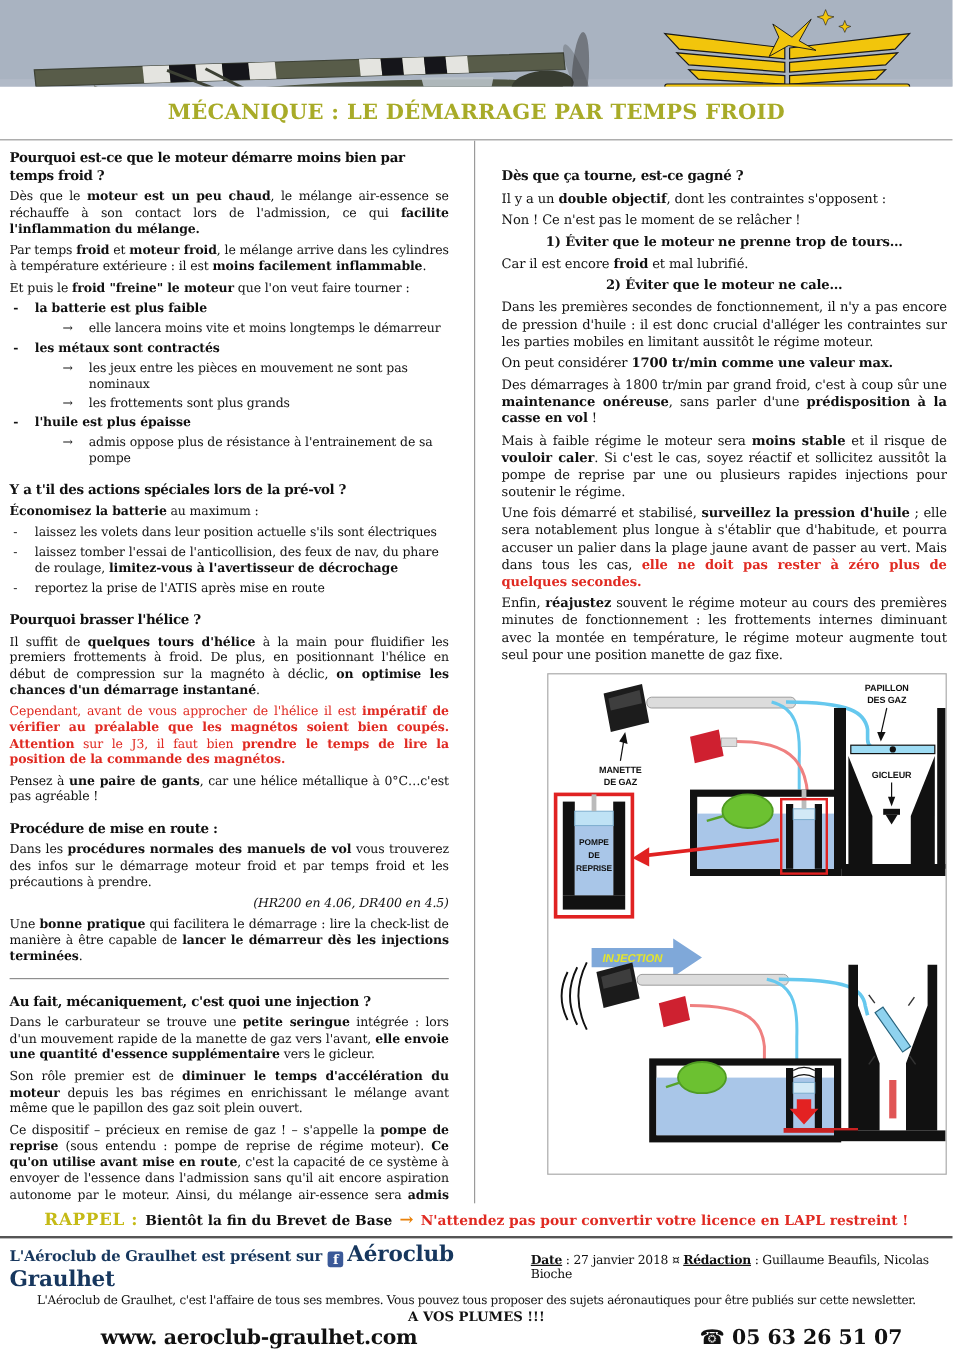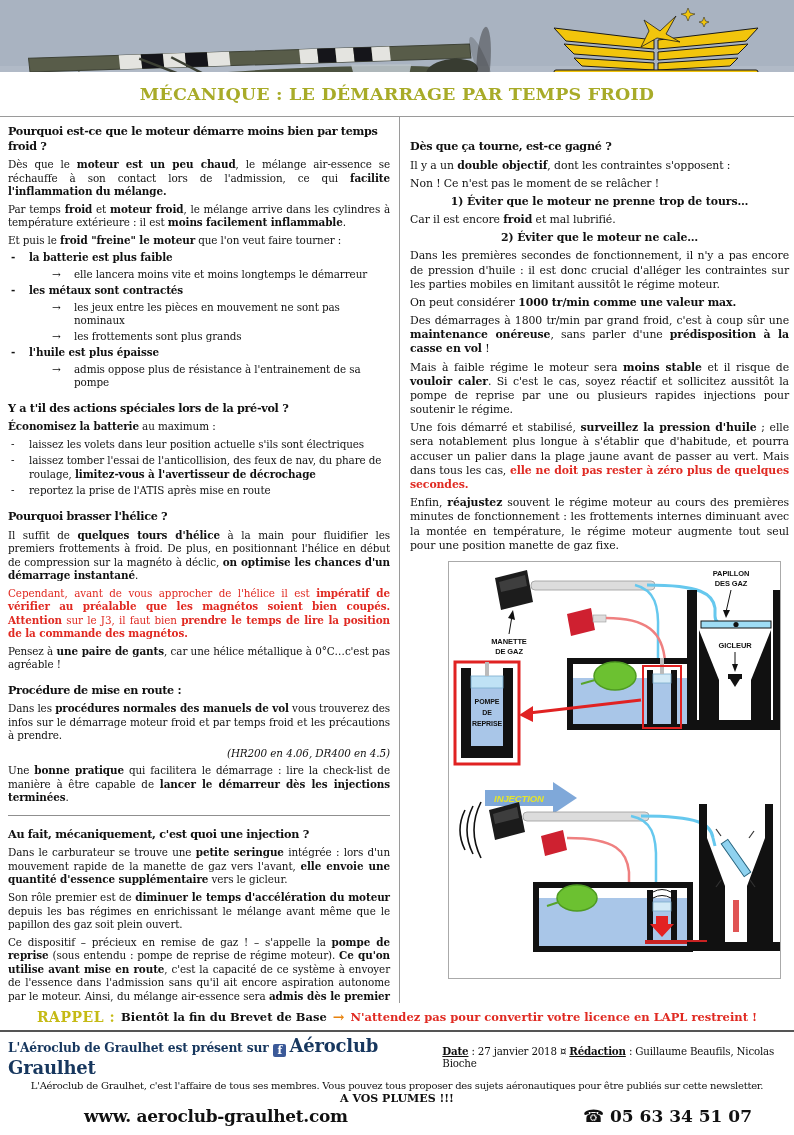--- a/index.html
+++ b/index.html
@@ -6,21 +6,21 @@
   .page{position:relative;width:794px;height:1135px;background:#fff;overflow:hidden;
         font-family:"DejaVu Serif","Liberation Serif",serif;color:#111;}
   
   .header{position:relative;width:794px;height:72px;overflow:hidden;}
   .logo{position:absolute;right:18px;top:4px;width:238px;height:96px;}
   
   .title-band{height:44px;display:flex;align-items:center;justify-content:center;
               border-bottom:1px solid #9a9a9a;}
   .title-band span{font-weight:700;font-size:17.5px;letter-spacing:.2px;color:#a8ab28;}
   
-  .body-cols{display:flex;height:886px;overflow:hidden;}
+  .body-cols{display:flex;height:886px;overflow:hidden;gap:12px;}
   .leftcol{width:399px;box-sizing:border-box;padding:7px 9px 0 8px;font-size:10.4px;line-height:1.3;letter-spacing:-.1px;}
   .col-divider{width:1px;background:#9a9a9a;}
   .rightcol{flex:1;box-sizing:border-box;padding:7px 5px 0 10px;font-size:10.9px;line-height:1.3;letter-spacing:-.1px;margin-top:15px;}
   .bh{font-weight:700;font-size:11.2px;letter-spacing:-.3px;margin:11px 0 5px;}
   .leftcol .bh:first-child,.rightcol .bh:first-child{margin-top:0;}
   .bp{text-align:justify;margin:4px 0;}
   .bpc{font-weight:700;text-align:center;margin:4px 0;}
   .bpr{text-align:right;font-style:italic;margin:3px 0;}
   .bli{display:flex;margin:3px 0;}
   .bli .dash{flex:none;width:18px;padding-left:3px;}
@@ -191,21 +191,21 @@
     <div class="col-divider"></div>
     <div class="rightcol">
       <div id="right-col">
           <div class="bh"><span>Dès que ça tourne, est-ce gagné ?</span></div>
           <div class="bp"><span>Il y a un </span><span style="font-weight: 700;">double objectif</span><span>, dont les contraintes s'opposent :</span></div>
           <div class="bp"><span>Non ! Ce n'est pas le moment de se relâcher !</span></div>
           <div class="bpc"><span style="font-weight: 700;">1) Éviter que le moteur ne prenne trop de tours…</span></div>
           <div class="bp"><span>Car il est encore </span><span style="font-weight: 700;">froid</span><span> et mal lubrifié.</span></div>
           <div class="bpc"><span style="font-weight: 700;">2) Éviter que le moteur ne cale…</span></div>
           <div class="bp"><span>Dans les premières secondes de fonctionnement, il n'y a pas encore de pression d'huile : il est donc crucial d'alléger les contraintes sur les parties mobiles en limitant aussitôt le régime moteur.</span></div>
-          <div class="bp"><span>On peut considérer </span><span style="font-weight: 700;">1000 tr/min comme une valeur max.</span></div>
+          <div class="bp"><span>On peut considérer </span><span style="font-weight: 700;">1700 tr/min comme une valeur max.</span></div>
           <div class="bp"><span>Des démarrages à 1800 tr/min par grand froid, c'est à coup sûr une </span><span style="font-weight: 700;">maintenance onéreuse</span><span>, sans parler d'une </span><span style="font-weight: 700;">prédisposition à la casse en vol</span><span> !</span></div>
           <div class="bp"><span>Mais à faible régime le moteur sera </span><span style="font-weight: 700;">moins stable</span><span> et il risque de </span><span style="font-weight: 700;">vouloir caler</span><span>. Si c'est le cas, soyez réactif et sollicitez aussitôt la pompe de reprise par une ou plusieurs rapides injections pour soutenir le régime.</span></div>
           <div class="bp"><span>Une fois démarré et stabilisé, </span><span style="font-weight: 700;">surveillez la pression d'huile</span><span> ; elle sera notablement plus longue à s'établir que d'habitude, et pourra accuser un palier dans la plage jaune avant de passer au vert. Mais dans tous les cas, </span><span class="red" style="font-weight: 700;">elle ne doit pas rester à zéro plus de quelques secondes.</span></div>
           <div class="bp"><span>Enfin, </span><span style="font-weight: 700;">réajustez</span><span> souvent le régime moteur au cours des premières minutes de fonctionnement : les frottements internes diminuant avec la montée en température, le régime moteur augmente tout seul pour une position manette de gaz fixe.</span></div>
         </div>
 
       <div class="diagram-box">
         
         <svg width="331" height="208" viewBox="0 0 331 208">
           <text class="dlab" x="282" y="14" text-anchor="middle">PAPILLON</text>
@@ -328,17 +328,17 @@
         <span>: 27 janvier 2018</span>
         <span>¤</span>
         <b>Rédaction</b>
         <span>: Guillaume Beaufils, Nicolas Bioche</span>
       </span>
     </div>
     <div class="frow2">L'Aéroclub de Graulhet, c'est l'affaire de tous ses membres. Vous pouvez tous proposer des sujets aéronautiques pour être publiés sur cette newsletter.</div>
     <div class="frow3">A VOS PLUMES !!!</div>
     <div class="frow4">
       <span class="fsite">www. aeroclub-graulhet.com</span>
-      <span class="fphone"><span class="glyph">☎</span> <span>05 63 34 51 07</span></span>
+      <span class="fphone"><span class="glyph">☎</span> <span>05 63 26 51 07</span></span>
     </div>
   </div>
 
 </div>
 
 </body></html>

